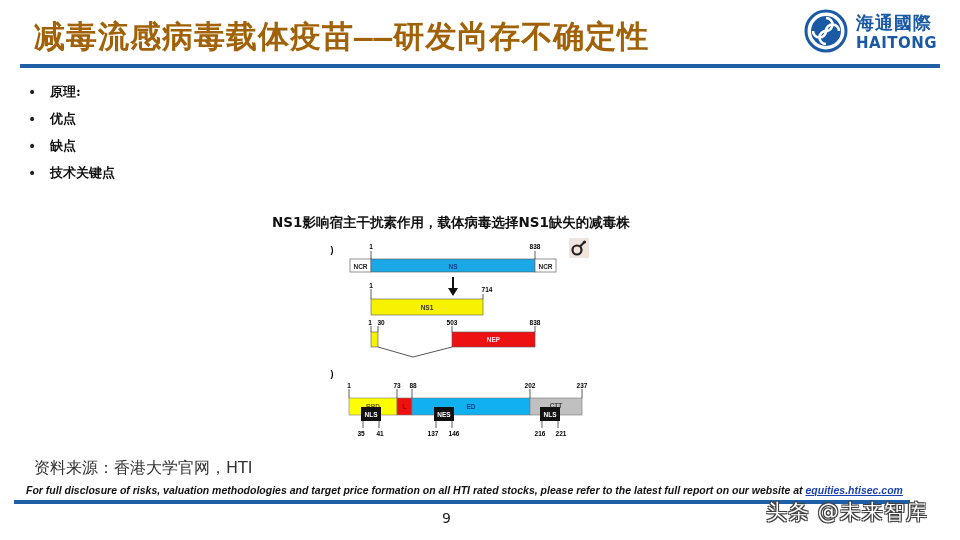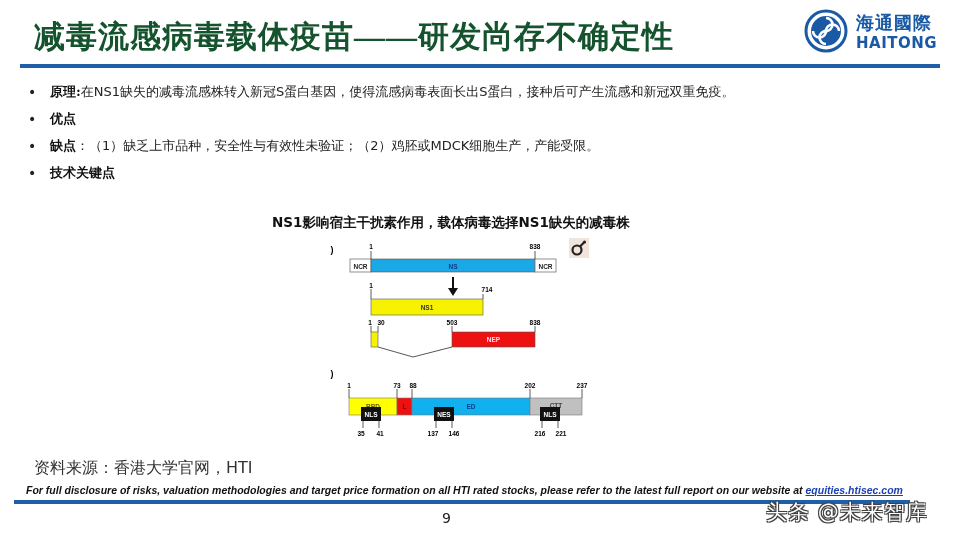--- a/index.html
+++ b/index.html
@@ -1,23 +1,23 @@
 <!DOCTYPE html>
 <html><head>
 <meta charset="utf-8">
 <style>
   * { margin:0; padding:0; box-sizing:border-box; }
   html, body { width:960px; height:540px; background:#ffffff; overflow:hidden; }
   body { position:relative; font-family:"DejaVu Sans", "Liberation Sans", sans-serif; color:#222; }
 
   .title {
     position:absolute; left:34px; top:16px;
-    font-family:Liberation Serif, serif;
+    font-family:Liberation Mono, monospace;
     font-weight:bold; font-size:31px; letter-spacing:1px;
-    color:#14532d; white-space:nowrap;
+    color:#a16207; white-space:nowrap;
   }
   .title-rule {
     position:absolute; left:20px; top:64px; width:920px; height:4px; background:#1f5fa8;
   }
   .logo { position:absolute; left:804px; top:7px; width:140px; height:50px; }
   .logo-mark { position:absolute; left:0; top:2px; width:44px; height:44px; }
   .logo-cn { position:absolute; left:52px; top:4px; font-size:18px; font-weight:bold; color:#1a5aa5; letter-spacing:1px; white-space:nowrap; }
   .logo-en { position:absolute; left:52px; top:27px; font-size:15px; font-weight:bold; color:#1a5aa5; letter-spacing:0.5px; }
 
   .bullets { position:absolute; left:28px; top:78px; width:900px; list-style:none; }
@@ -60,30 +60,28 @@
     <circle cx="22" cy="22" r="2" fill="#fff"></circle>
   </svg>
   <div class="logo-cn">海通國際</div>
   <div class="logo-en">HAITONG</div>
 </div>
 
 <ul class="bullets">
   <li>
       <span class="dot">•</span>
       <b>原理:</b>
-      <span> 在NS1缺失的减毒流感株转入新冠S蛋白基因，使得流感病毒表面长出S蛋白，接种后可产生流感和新冠双重免疫。</span>
     </li>
   <li>
       <span class="dot">•</span>
       <b>优点</b>
     </li>
   <li>
       <span class="dot">•</span>
       <b>缺点</b>
-      <span>：（1）缺乏上市品种，安全性与有效性未验证；（2）鸡胚或MDCK细胞生产，产能受限。</span>
     </li>
   <li>
       <span class="dot">•</span>
       <b>技术关键点</b>
     </li>
 </ul>
 
 <div class="fig-title">NS1影响宿主干扰素作用，载体病毒选择NS1缺失的减毒株</div>
 
 <svg class="diagram" viewBox="0 0 290 210" font-weight="bold">

